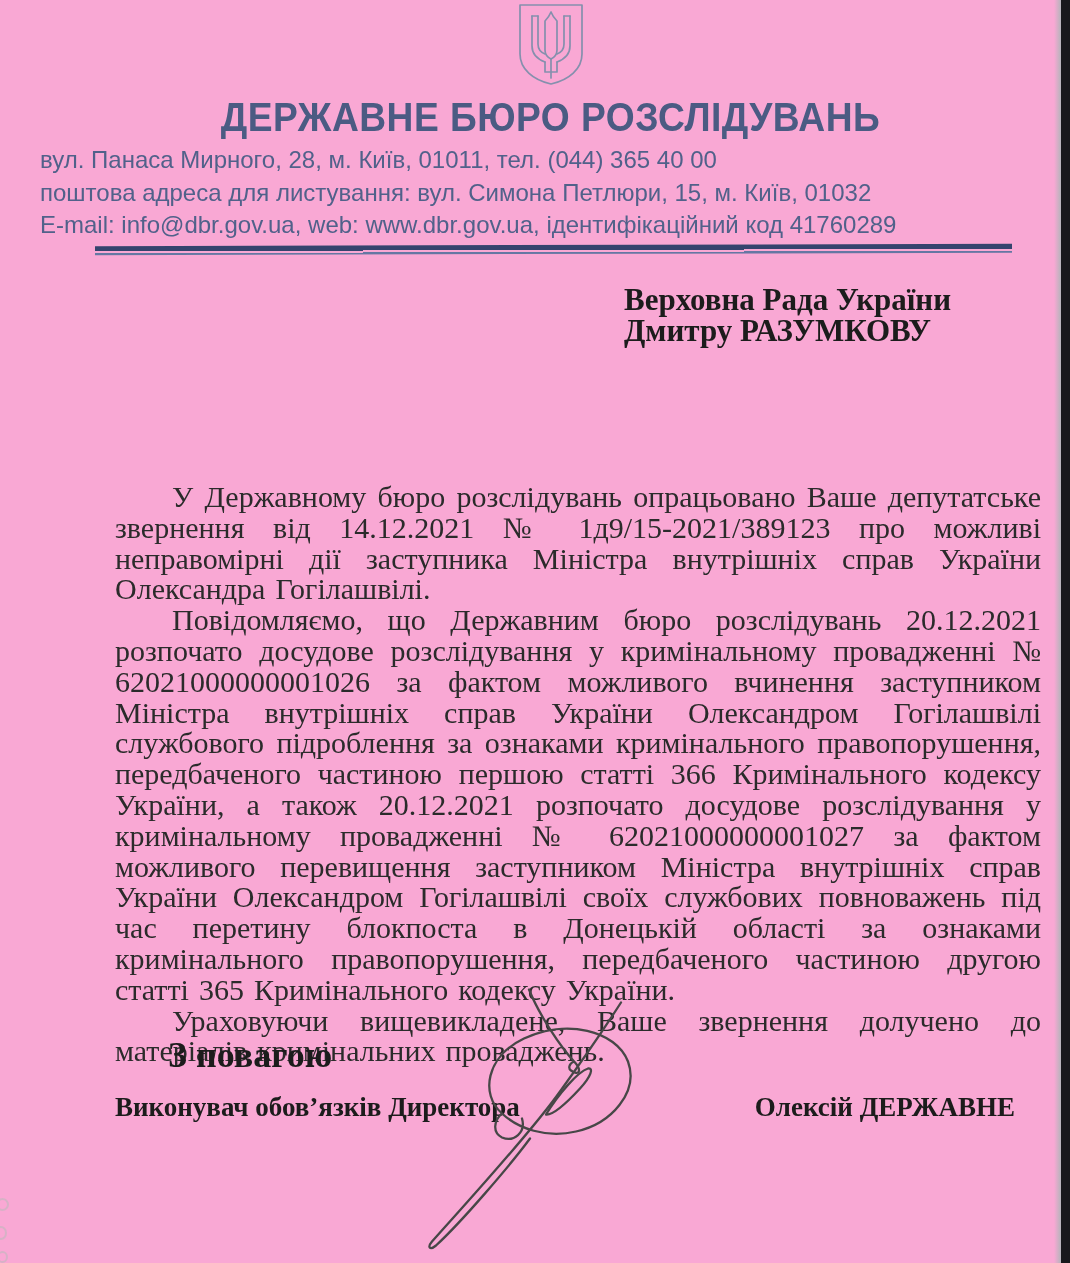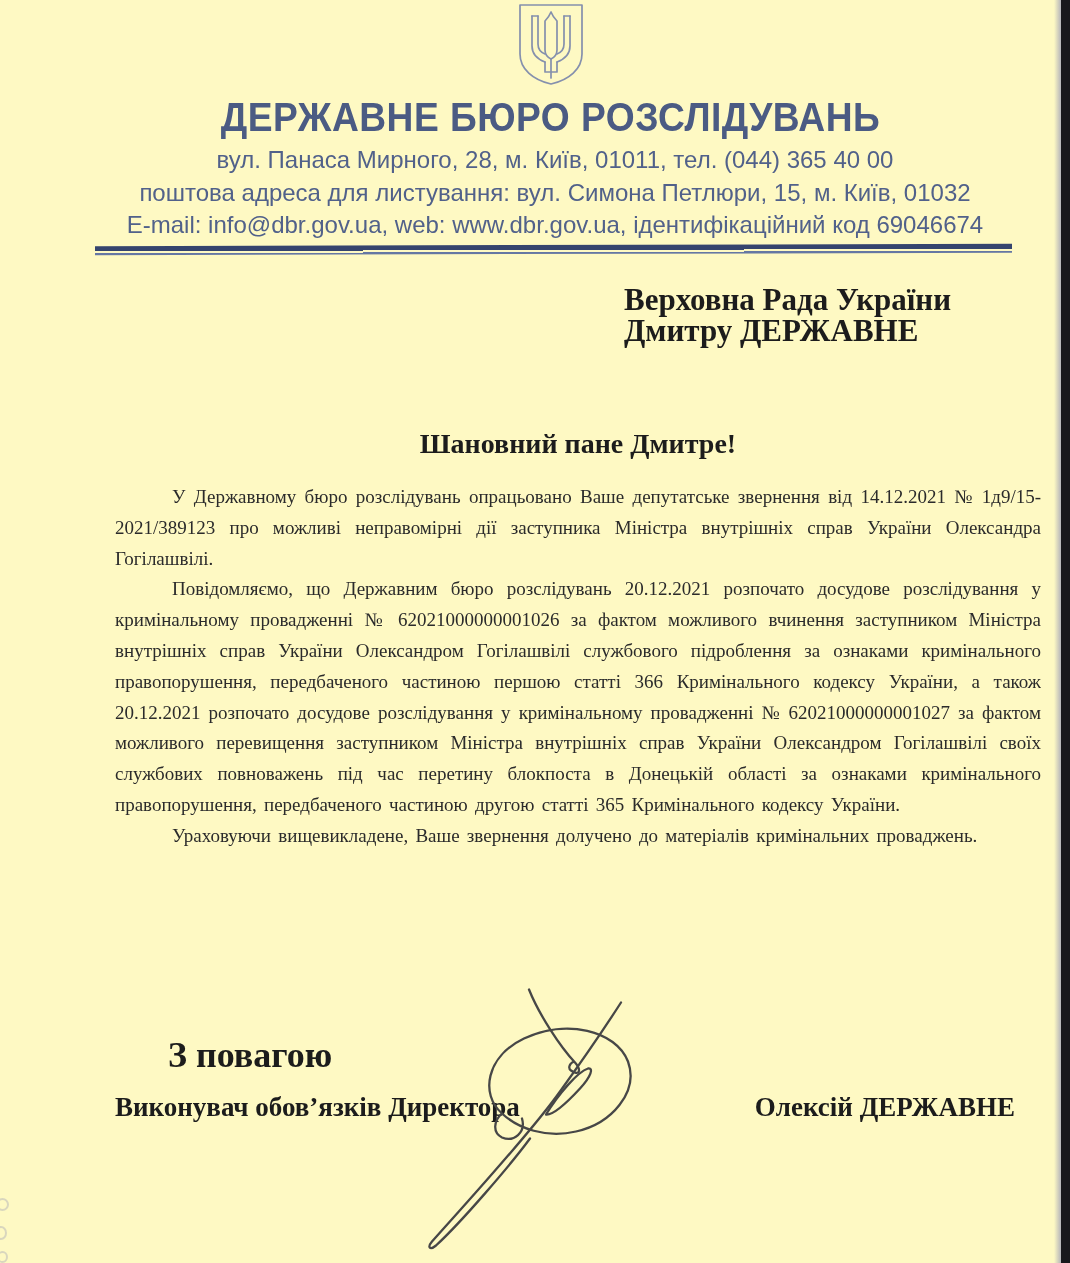--- a/index.html
+++ b/index.html
@@ -1,20 +1,20 @@
 <!DOCTYPE html>
 <html lang="uk"><head>
 <meta charset="utf-8">
 <style>
   html,body{margin:0;padding:0;background:#e9e9e9;}
   .page{
     position:relative;
     width:1070px;height:1263px;
     margin:0 auto;
-    background:#fef9c3;
+    background:#f9a8d4;
     overflow:hidden;
     font-family:"Liberation Serif", serif;
     color:#2b2b2b;
   }
   
   .edge-shadow{position:absolute;top:0;right:9px;width:7px;height:100%;
     background:linear-gradient(to right,rgba(253,253,252,0),#b4b4ba);}
   .edge-black{position:absolute;top:0;right:0;width:9px;height:100%;background:#18181c;}
   .artifact{position:absolute;border:2px solid #b9b9b9;border-radius:50%;
     opacity:.55;background:transparent;}
@@ -25,21 +25,21 @@
   .emblem{position:absolute;left:516px;top:2px;width:70px;height:84px;}
   .org-title{
     position:absolute;left:20px;top:94px;width:1060px;
     text-align:center;
     font-family:"Liberation Sans", sans-serif;
     font-weight:700;font-size:40px;line-height:46px;
     color:#4b5b83;letter-spacing:.5px;white-space:nowrap;
   }
   .org-title .squeeze{display:inline-block;transform:scaleX(.93);transform-origin:center;}
   .hdr-address{
-    position:absolute;left:40px;width:1030px;text-align:center;
+    position:absolute;left:40px;width:1030px;text-align:left;
     font-family:"Liberation Sans", sans-serif;
     font-size:24px;line-height:28px;color:#51618a;white-space:nowrap;
   }
   .addr1{top:146px;}.addr2{top:179px;}.addr3{top:211px;}
   .divider{
     position:absolute;left:95px;top:245px;width:917px;height:9px;
     background:linear-gradient(to bottom,#35446e 0,#35446e 5px,rgba(0,0,0,0) 5px,rgba(0,0,0,0) 7px,#6577a3 7px,#6577a3 9px);
     transform:rotate(-.15deg);
   }
   
@@ -48,21 +48,21 @@
     font-size:31px;font-weight:700;line-height:31px;color:#1c1c1c;
     white-space:nowrap;
   }
   
   .salutation{
     position:absolute;left:115px;top:428px;width:926px;
     text-align:center;font-size:28px;font-weight:700;color:#1c1c1c;
   }
   .letter-body{
     position:absolute;left:115px;top:482px;width:926px;
-    font-size:19px;line-height:30.8px;color:#2b2b2b;
+    font-size:30px;line-height:30.8px;color:#2b2b2b;
     text-align:justify;word-spacing:2.5px;
   }
   .letter-body p{margin:0;text-indent:57px;}
   
   .regards{position:absolute;left:168px;top:1034px;
     font-size:36px;font-weight:700;color:#1c1c1c;}
   .signer-row{
     position:absolute;left:115px;top:1092px;width:900px;
     display:flex;justify-content:space-between;align-items:baseline;
     font-size:27px;font-weight:700;color:#1c1c1c;white-space:nowrap;
@@ -84,29 +84,28 @@
     <path d="M48 14 L48 42 C48 47 46 50 41 52"></path>
     <path d="M48 14 L54 14"></path>
     <path d="M29 60 V70 M41 60 V70 M29 70 H41 M35 57 V76"></path>
   </svg>
 
   <div class="org-title">
     <span class="squeeze">ДЕРЖАВНЕ БЮРО РОЗСЛІДУВАНЬ</span>
   </div>
   <div class="hdr-address addr1">вул. Панаса Мирного, 28, м. Київ, 01011, тел. (044) 365 40 00</div>
   <div class="hdr-address addr2">поштова адреса для листування: вул. Симона Петлюри, 15, м. Київ, 01032</div>
-  <div class="hdr-address addr3">E-mail: info@dbr.gov.ua, web: www.dbr.gov.ua, ідентифікаційний код 69046674</div>
+  <div class="hdr-address addr3">E-mail: info@dbr.gov.ua, web: www.dbr.gov.ua, ідентифікаційний код 41760289</div>
   <div class="divider"></div>
 
   <div class="recipient">
     <div>Верховна Рада України</div>
-    <div>Дмитру ДЕРЖАВНЕ</div>
+    <div>Дмитру РАЗУМКОВУ</div>
   </div>
 
-  <div class="salutation">Шановний пане Дмитре!</div>
 
   <div class="letter-body">
     <p>У Державному бюро розслідувань опрацьовано Ваше депутатське звернення від 14.12.2021 № 1д9/15-2021/389123 про можливі неправомірні дії заступника Міністра внутрішніх справ України Олександра Гогілашвілі.</p>
     <p>Повідомляємо, що Державним бюро розслідувань 20.12.2021 розпочато досудове розслідування у кримінальному провадженні № 62021000000001026 за фактом можливого вчинення заступником Міністра внутрішніх справ України Олександром Гогілашвілі службового підроблення за ознаками кримінального правопорушення, передбаченого частиною першою статті 366 Кримінального кодексу України, а також 20.12.2021 розпочато досудове розслідування у кримінальному провадженні № 62021000000001027 за фактом можливого перевищення заступником Міністра внутрішніх справ України Олександром Гогілашвілі своїх службових повноважень під час перетину блокпоста в Донецькій області за ознаками кримінального правопорушення, передбаченого частиною другою статті 365 Кримінального кодексу України.</p>
     <p>Ураховуючи вищевикладене, Ваше звернення долучено до матеріалів кримінальних проваджень.</p>
   </div>
 
   <div class="regards">З повагою</div>
 
   <div class="signer-row">

